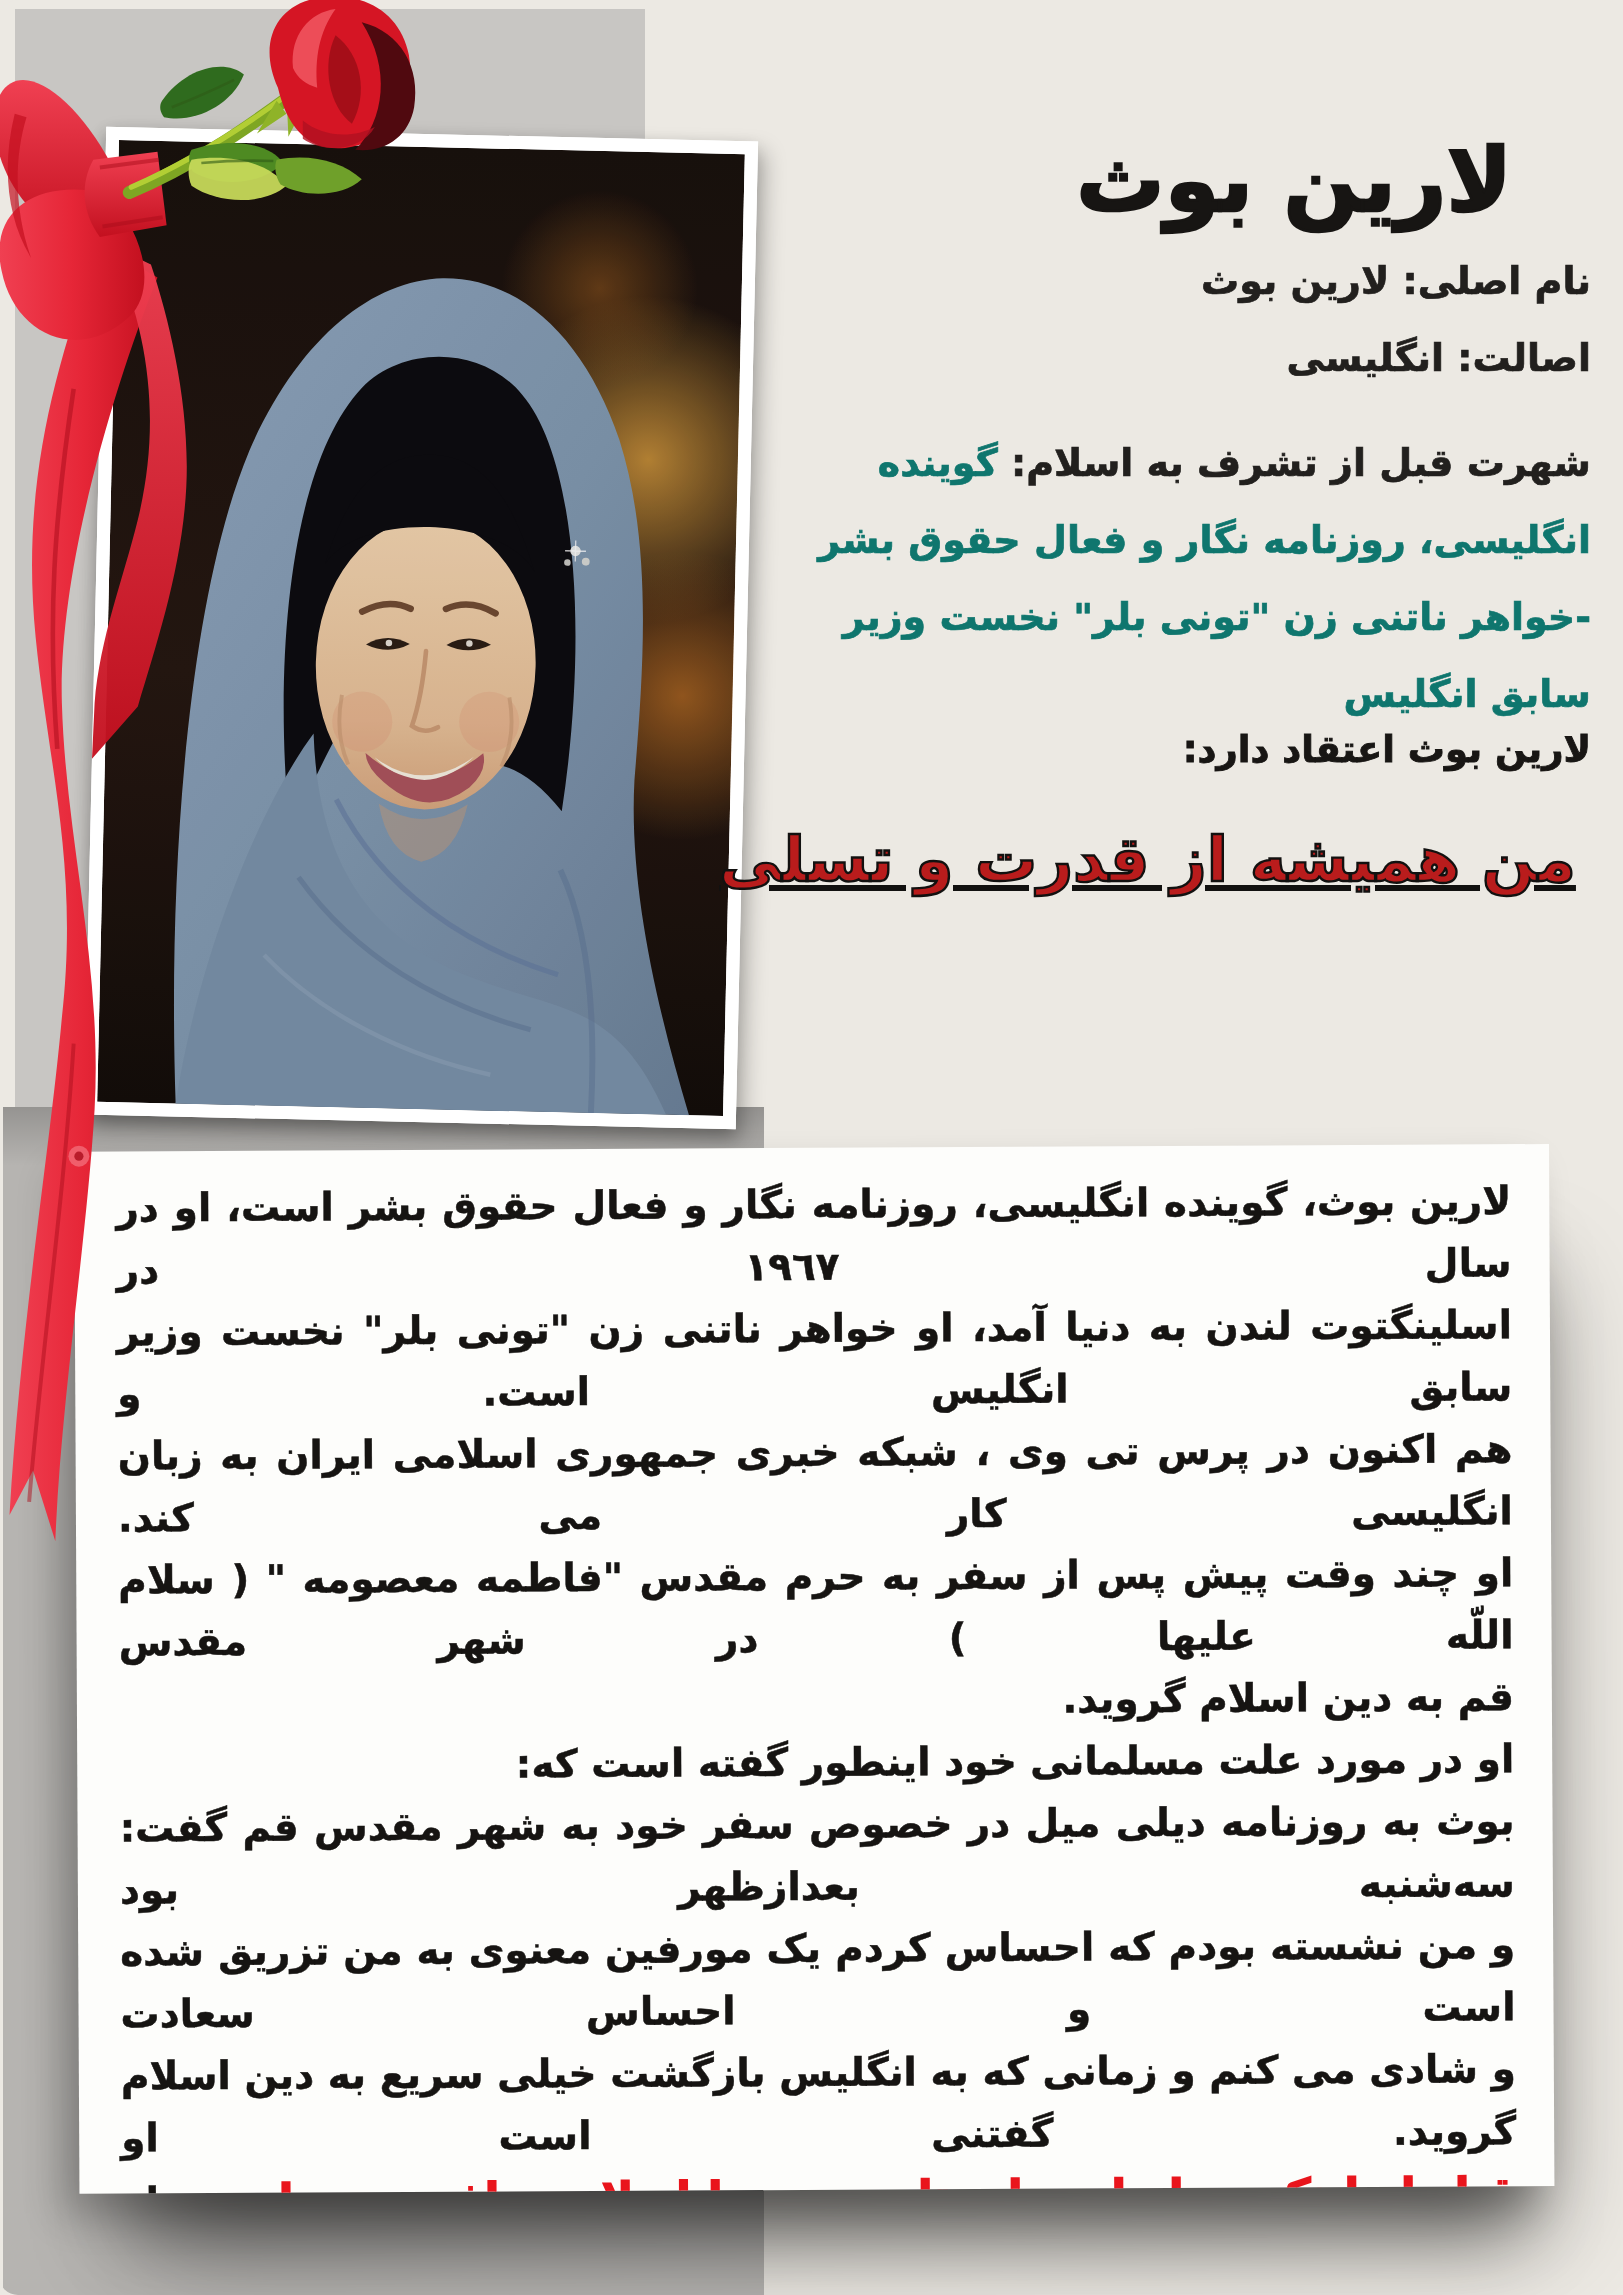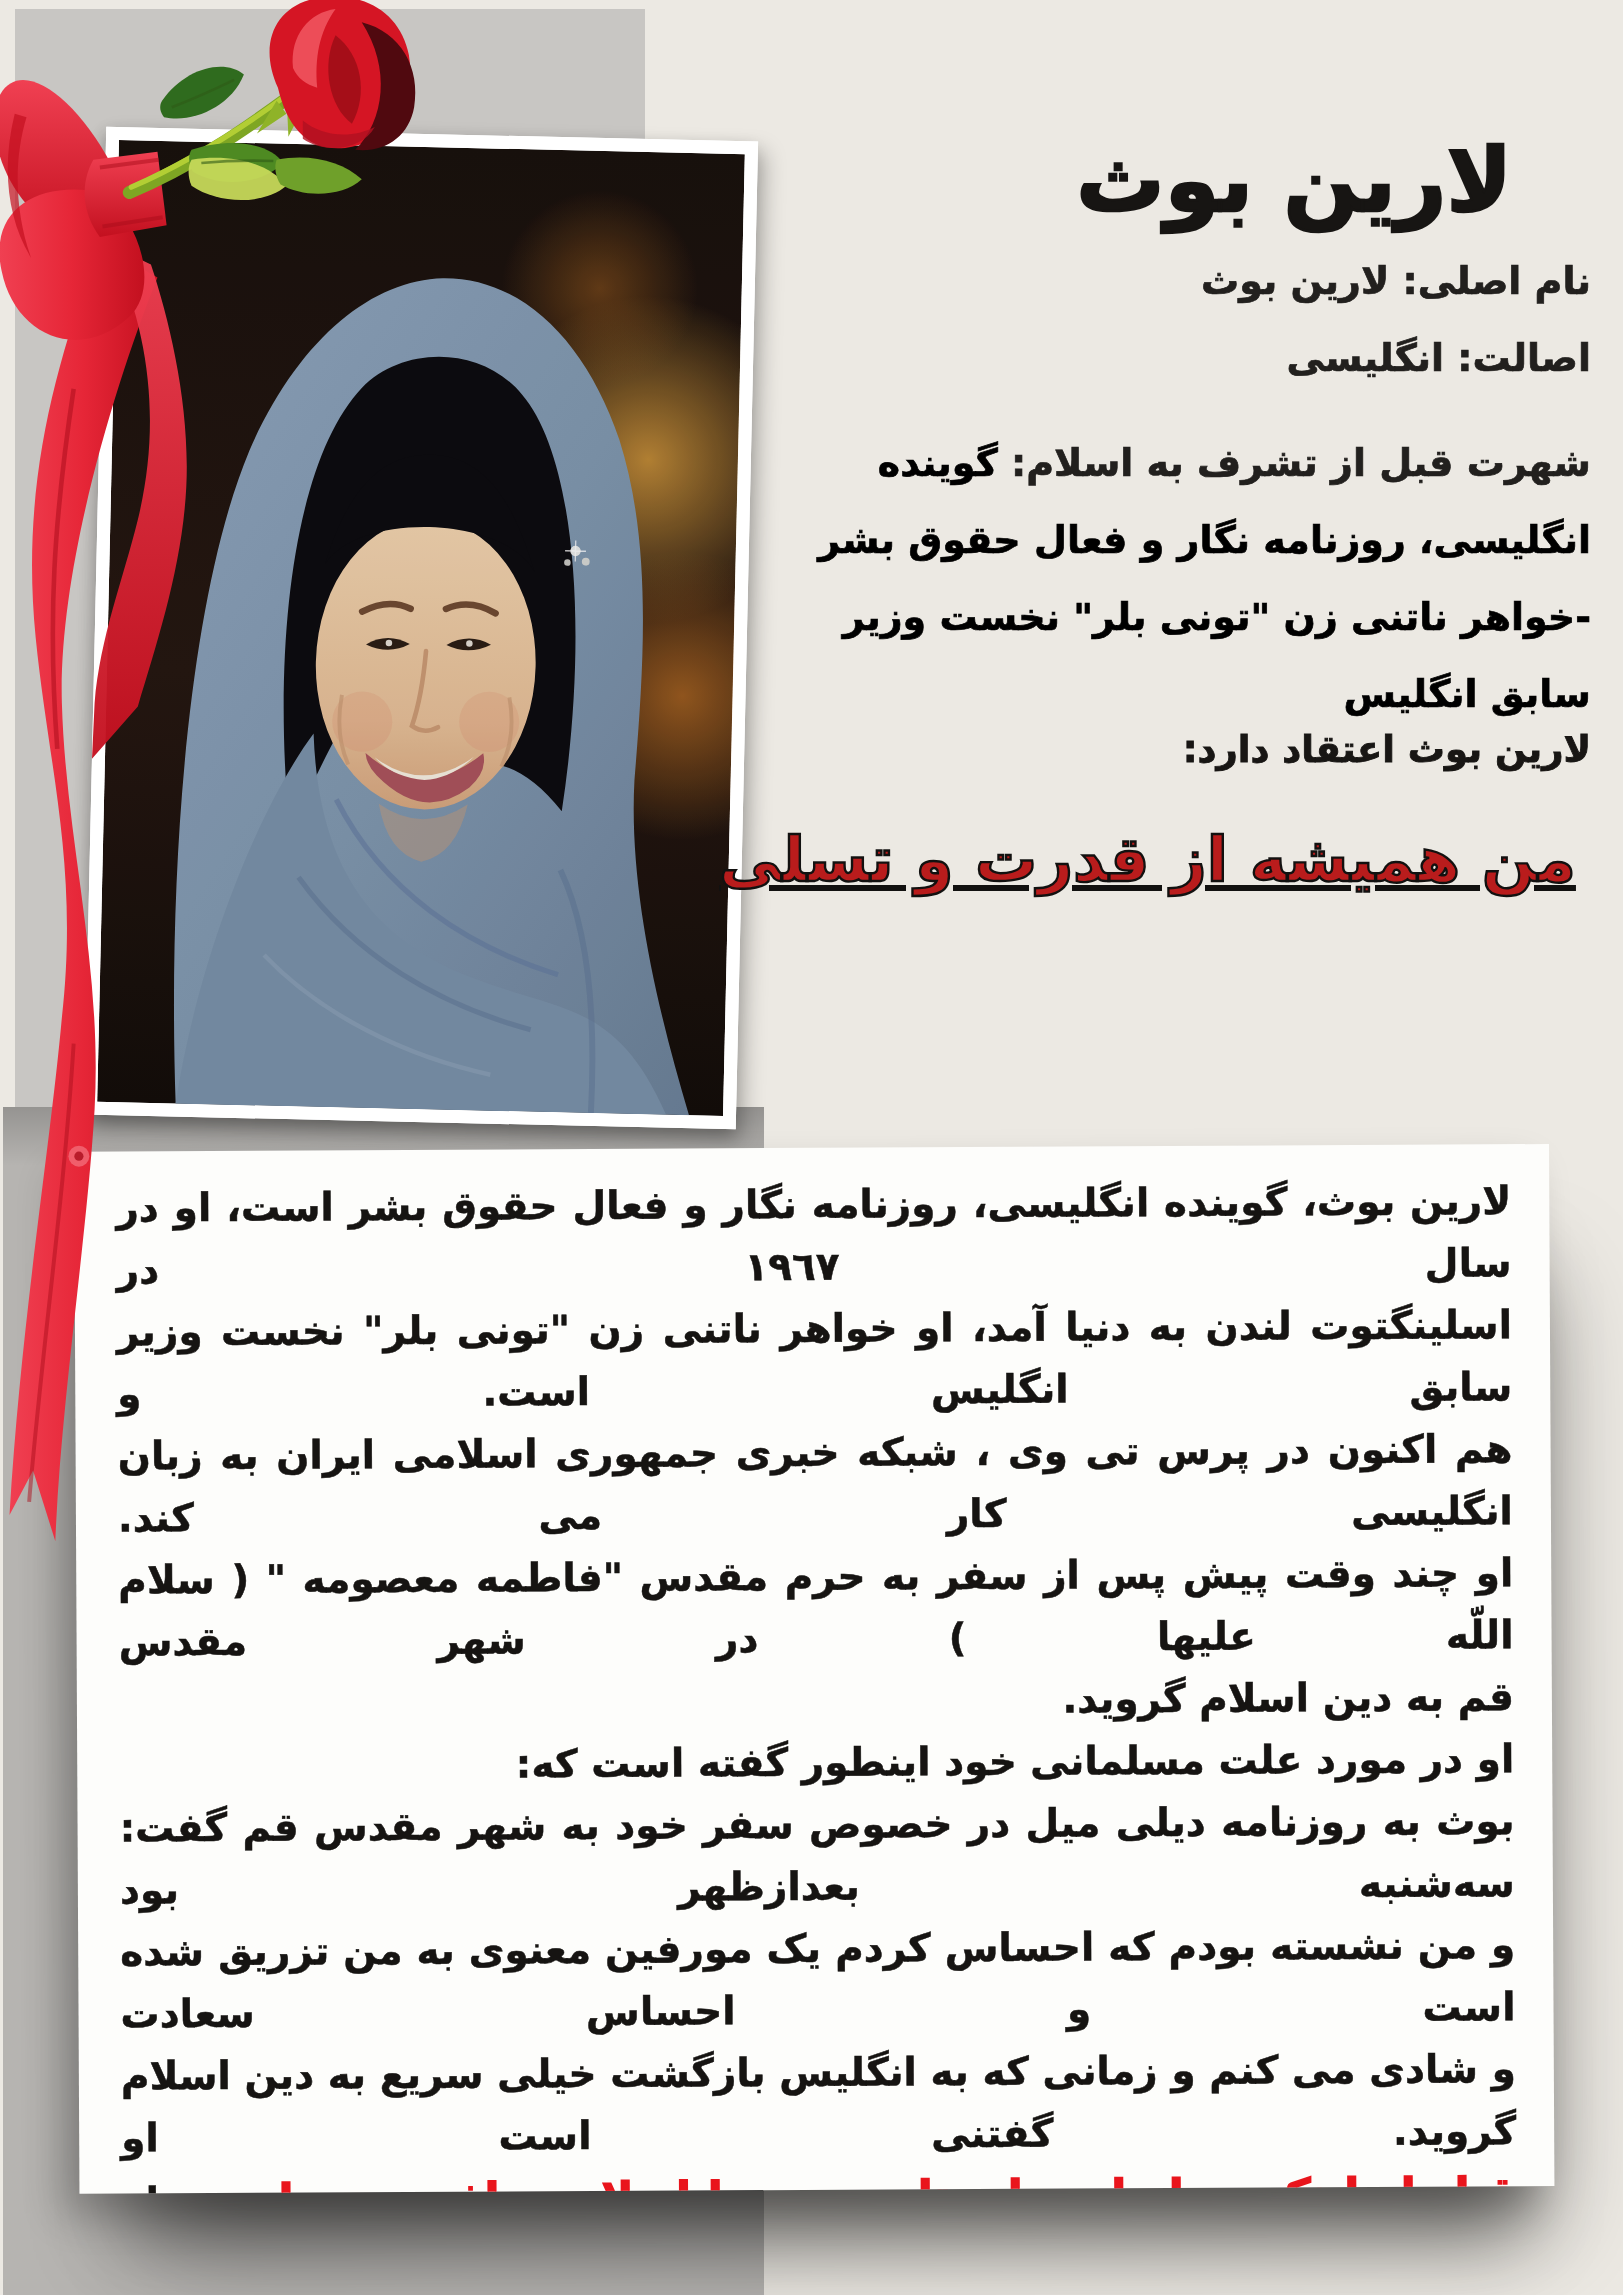--- a/index.html
+++ b/index.html
@@ -2,20 +2,21 @@
 <html lang="fa" dir="rtl" style="font-size:10.5px"><head>
 <meta charset="utf-8">
 <style>
   html,body{margin:0;padding:0;background:#ECE9E3;}
   #page{
     position:relative;
     width:1624px;height:2295px;
     background:#ECE9E3;
     overflow:hidden;
     font-family:"DejaVu Sans", sans-serif;
+    border-radius:19px;
   }
   .abs{position:absolute;}
   
   .gray-top{left:16.4px;top:9.2px;width:630px;height:1140px;background:#C8C6C3;}
   .gray-bottom{left:3.9px;top:1107px;width:761px;height:1188px;background:#B6B4B1;}
   .gray-bottom::before{content:"";position:absolute;left:0;top:0;width:100%;height:59px;
     background:linear-gradient(180deg,rgba(0,0,0,.18),rgba(0,0,0,0));}
   
   .photo-frame{
     left:96px;top:134px;width:626px;height:962px;
@@ -32,21 +33,21 @@
     font-size:88px;font-weight:900;color:#171513;
     -webkit-text-stroke:2.6px #171513;
     line-height:1.15;letter-spacing:-1.3px;
     text-align:right;direction:rtl;
   }
   .info-rows{right:32px;top:243px;width:877px;direction:rtl;text-align:right;}
   .info-line{font-size:38px;font-weight:700;line-height:77px;color:#22201e;
     -webkit-text-stroke:0.7px currentColor;}
   .info-line.gap{margin-top:27.5px;}
   .seg-dark{color:#22201e;margin-top:27px;}
-  .seg-maroon{color:#000000;}
+  .seg-maroon{color:#0f766e;}
   .belief{right:32px;top:728px;font-size:37px;font-weight:700;color:#181614;
     -webkit-text-stroke:0.9px #181614;direction:rtl;text-align:right;}
   .quote{left:720px;top:818px;width:884px;text-align:left;direction:rtl;
     font-size:62px;font-weight:900;color:#b91c1c;line-height:83px;text-decoration:underline;
     -webkit-text-stroke:2.4px #121110;}
   
   .paper{
     left:75px;top:1144px;width:1475px;height:1042px;
     background:#FDFDFB;
     transform:rotate(-0.3deg);transform-origin:100% 0;

